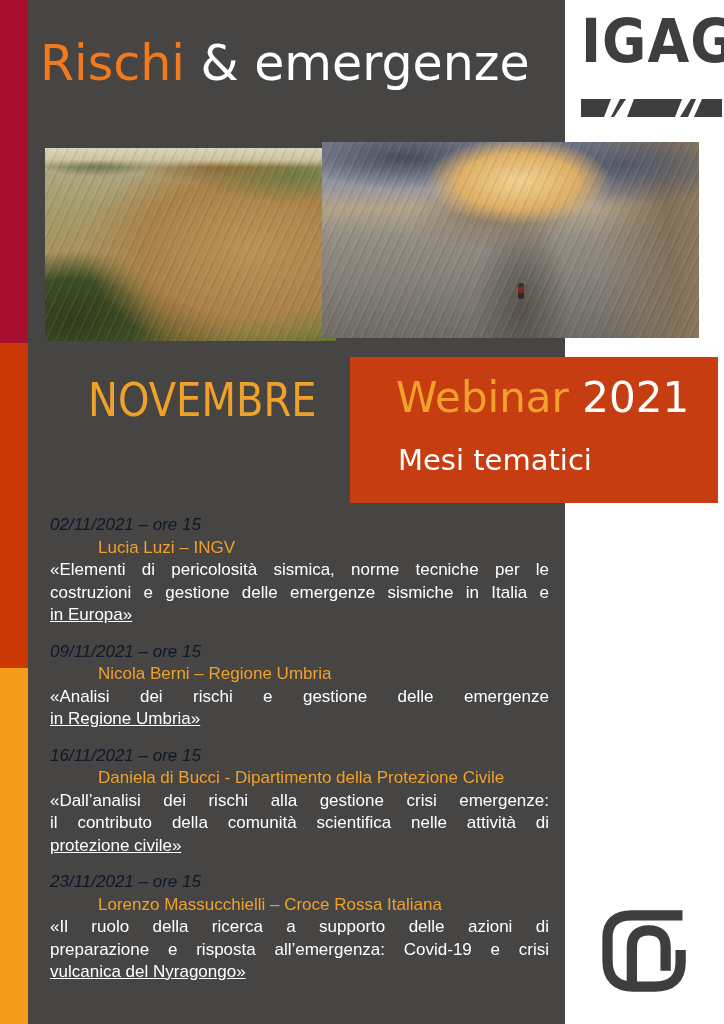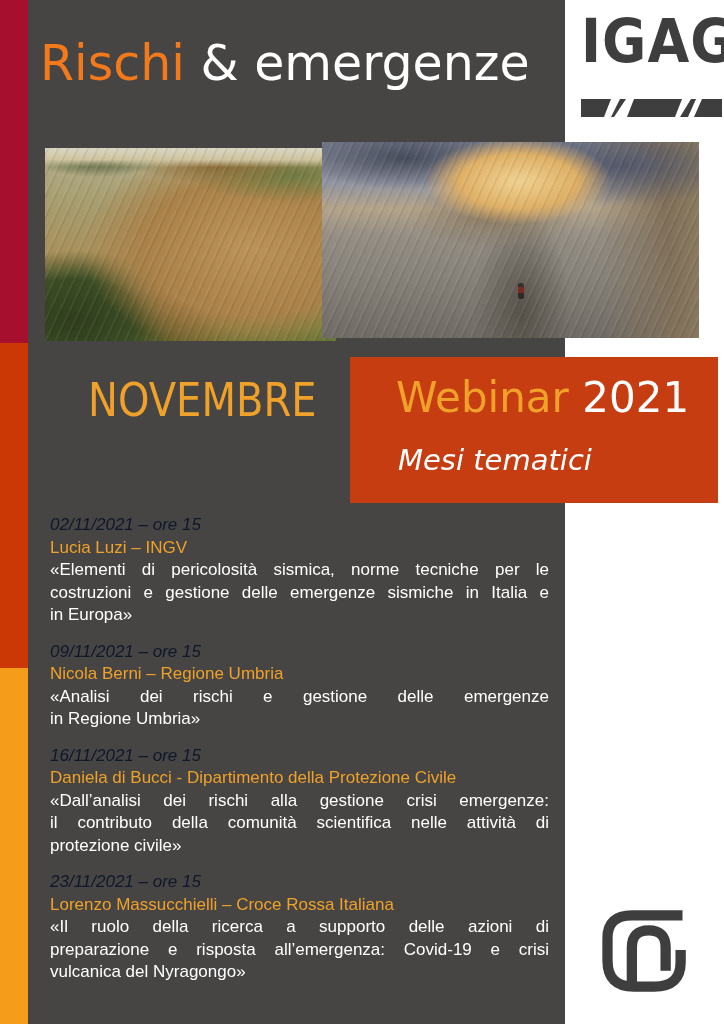--- a/index.html
+++ b/index.html
@@ -77,32 +77,32 @@
     transform:scaleX(0.87);transform-origin:left top;z-index:4;
   }
   .banner{position:absolute;left:350px;top:357px;width:368px;height:146px;background:var(--banner);z-index:5;}
   .banner-line1{
     position:absolute;left:46px;top:16px;white-space:nowrap;
     font-family:"DejaVu Sans",sans-serif;font-size:42px;line-height:1.2;color:#ffffff;
   }
   .banner-line1 .accent{color:var(--golden);text-align:right;}
   .banner-line2{
     position:absolute;left:48px;top:86px;white-space:nowrap;
-    font-family:"DejaVu Sans",sans-serif;font-size:29px;color:#ffffff;font-style:italic;
+    font-family:"DejaVu Sans",sans-serif;font-size:29px;color:#ffffff;
   }
   
   .schedule{
     position:absolute;left:50px;top:514px;width:499px;z-index:4;
     color:#ffffff;font-size:17px;line-height:22.5px;
   }
   .section{margin-bottom:14px;}
   .date{font-style:italic;color:#0f172a;}
-  .speaker{color:var(--golden);}
+  .speaker{color:var(--golden);margin-left:48px;}
   .jline{text-align:justify;text-align-last:justify;}
-  .lline{text-align:left;}
+  .lline{text-align:left;text-decoration:underline;}
   
   .cnr{position:absolute;left:598px;top:906px;z-index:2;}
 </style>
 </head>
 <body>
 
 <div class="page">
 
   <div class="bar bar-crimson"></div>
   <div class="bar bar-rust"></div>

